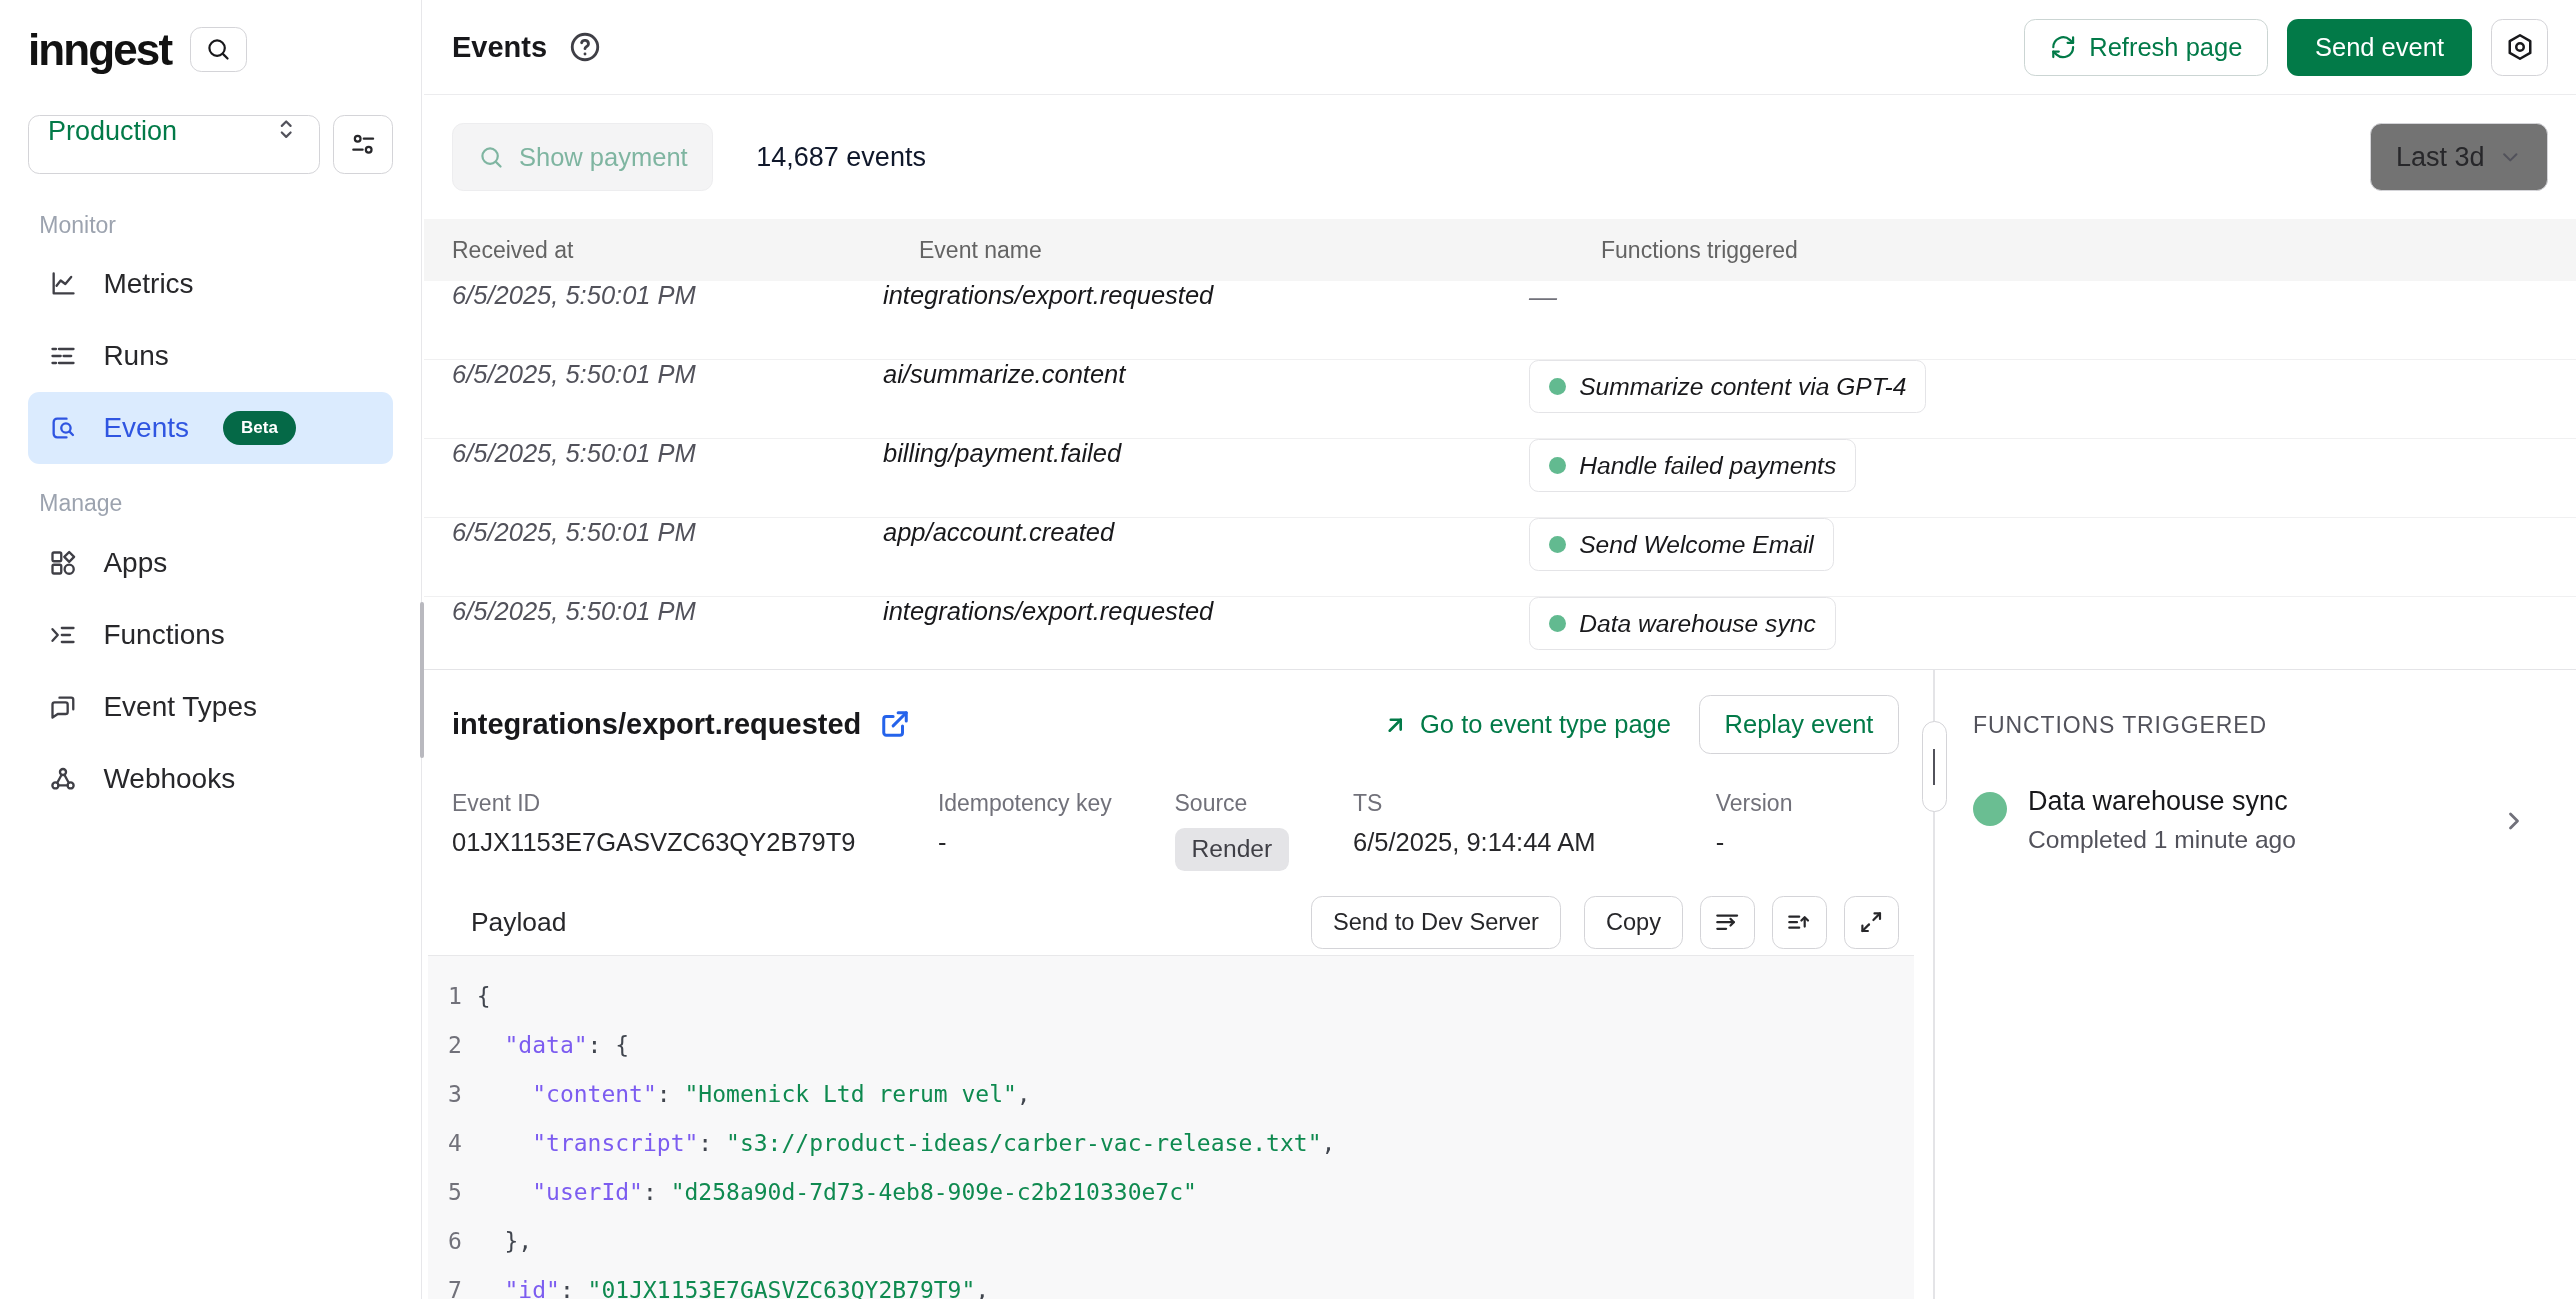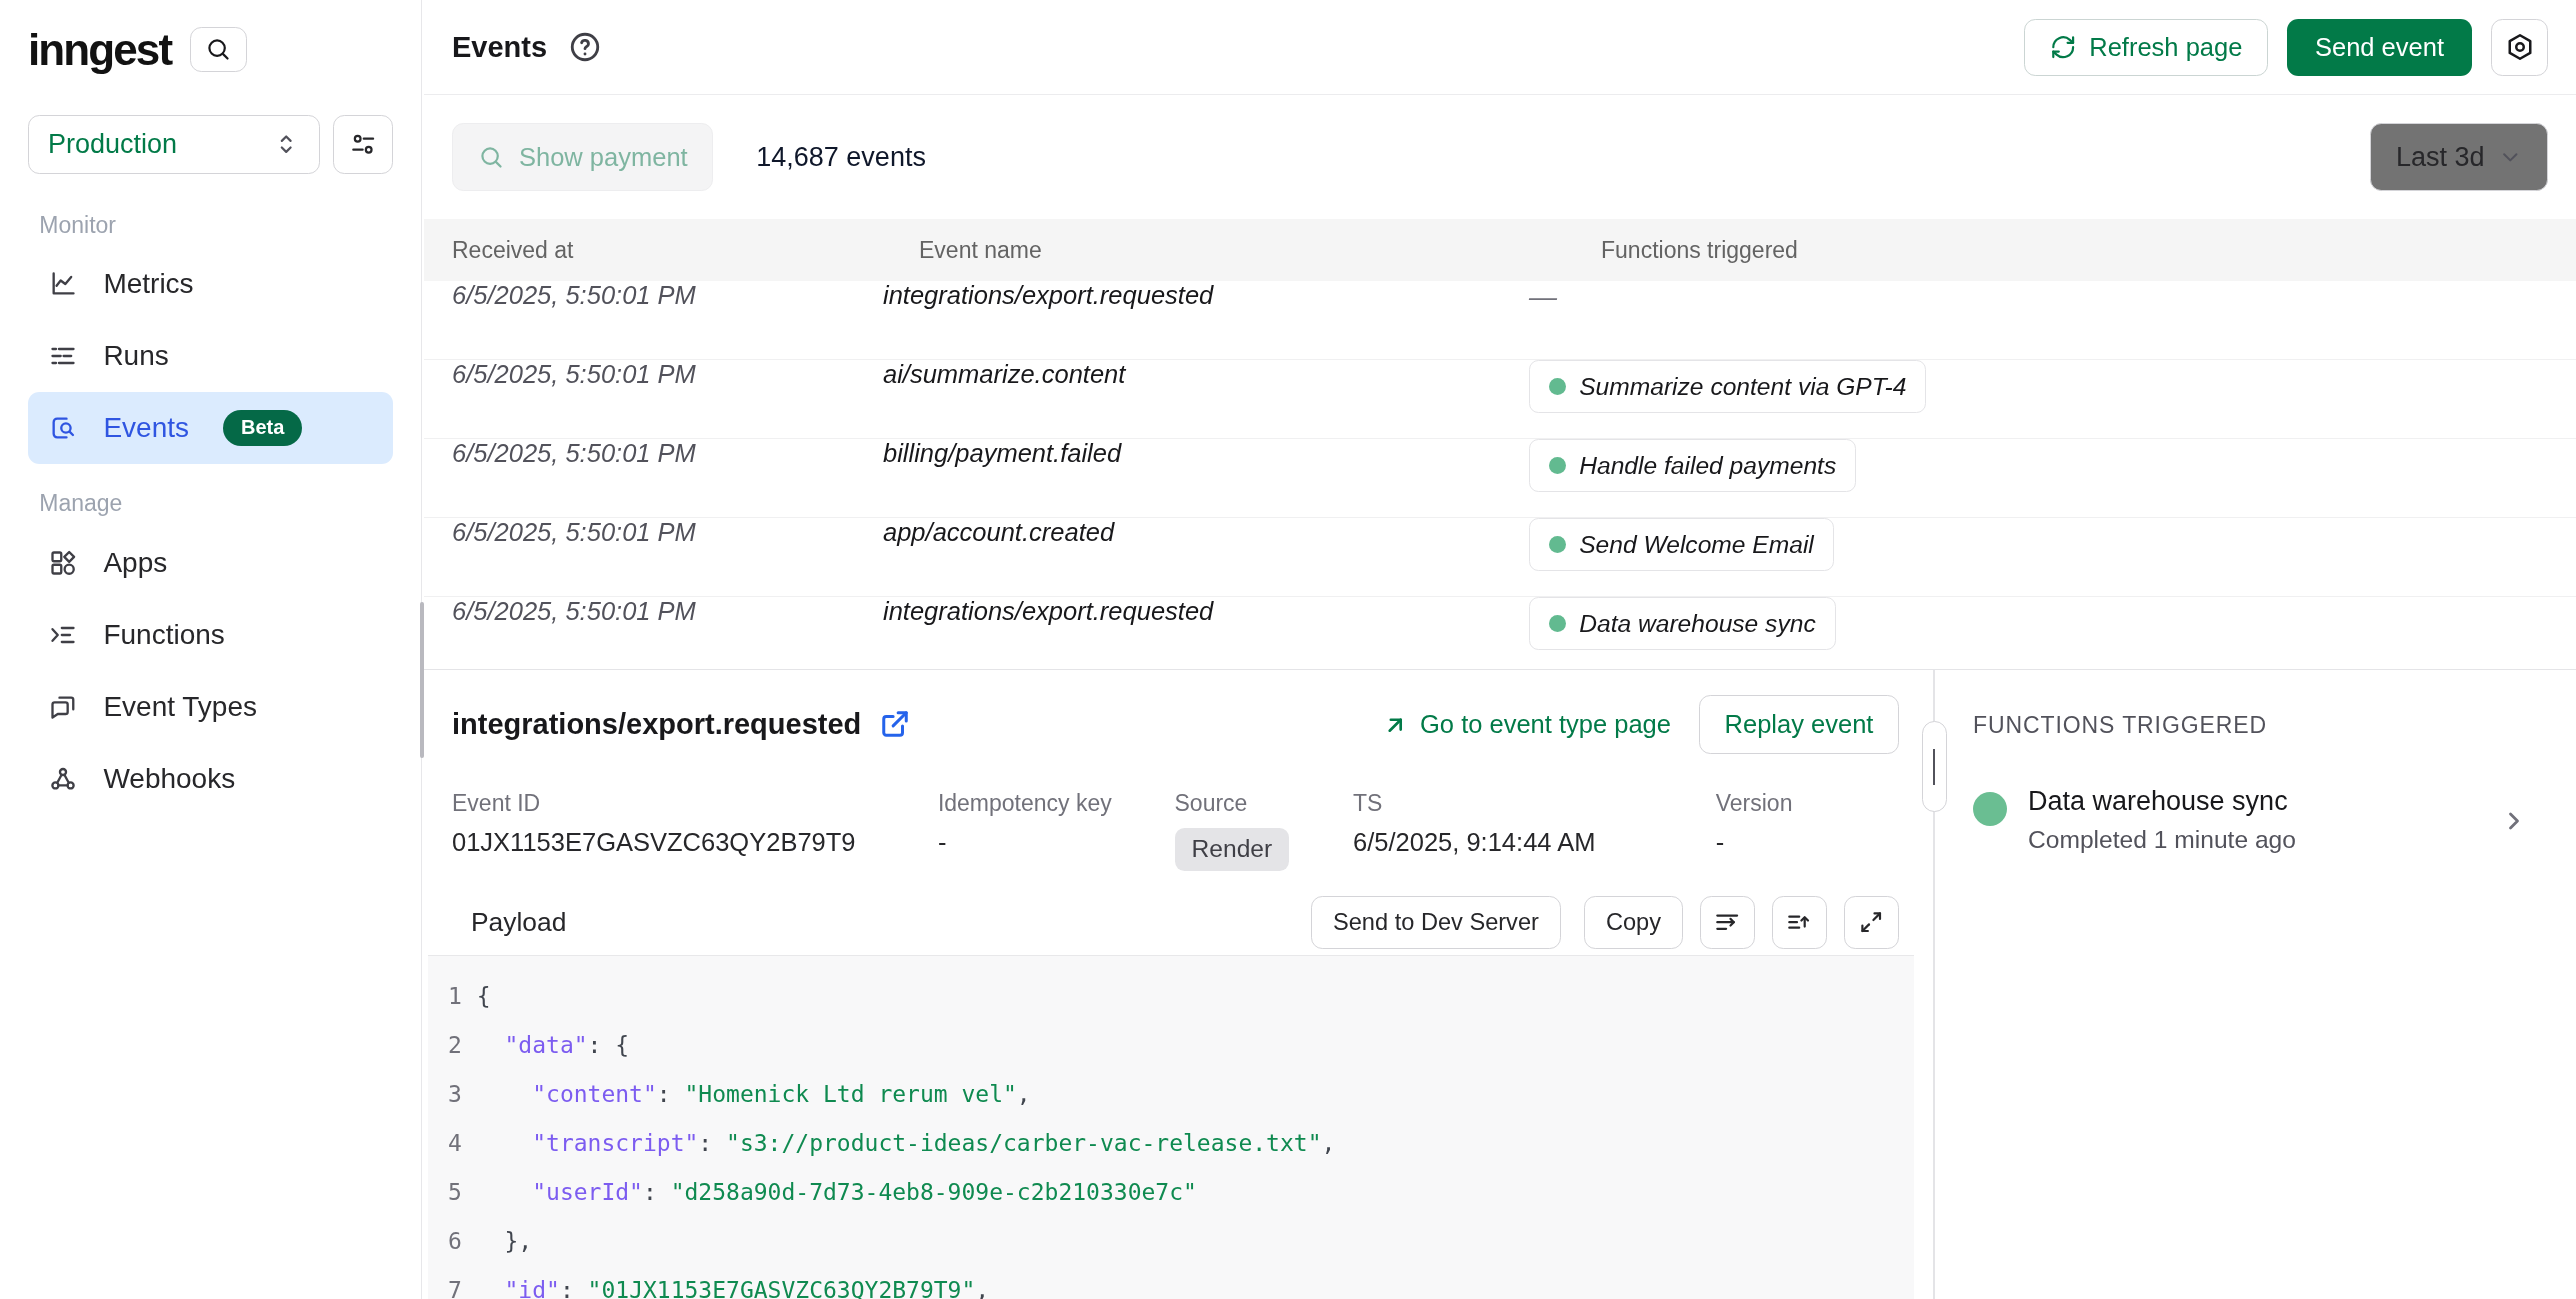--- a/index.html
+++ b/index.html
@@ -7,28 +7,28 @@
   .app{position:relative;width:2576px;height:1299px;font-family:"Liberation Sans",sans-serif;color:#18181B;background:#fff;}
   .icon{display:inline-flex;align-items:center;justify-content:center;flex:0 0 auto;}
   .icon svg{width:100%;height:100%;display:block;}
 
   
   .sidebar{position:absolute;left:0;top:0;width:422px;height:100%;border-right:1.9px solid #E7E7EA;padding:24.6px 28px;background:#fff;}
   .logo-row{display:flex;align-items:center;gap:19px;margin-bottom:40px;}
   .logo{font-size:44px;font-weight:800;letter-spacing:-1.9px;color:#121212;}
   .sq-btn{width:57px;height:45px;border:1.9px solid #D4D4D8;border-radius:11.3px;background:#fff;display:flex;align-items:center;justify-content:center;cursor:pointer;}
   .env-row{display:flex;gap:13.2px;margin-bottom:38px;}
-  .env-select{flex:1;height:59px;border:1.9px solid #D4D4D8;border-radius:11.3px;background:#fff;display:flex;align-items:center;justify-content:space-between;padding:0 19px;font-size:27px;color:#027A48;cursor:pointer;font-family:inherit;}
+  .env-select{flex:1;height:59px;border:1.9px solid #D4D4D8;border-radius:11.3px;background:#fff;display:flex;align-items:flex-start;justify-content:space-between;padding:0 19px;font-size:27px;color:#027A48;cursor:pointer;font-family:inherit;}
   .filter-btn{width:60px;height:59px;border:1.9px solid #D4D4D8;border-radius:11.3px;background:#fff;display:flex;align-items:center;justify-content:center;cursor:pointer;}
   .nav-label{font-size:23px;color:#9CA3AF;margin:26.4px 11.3px 9.4px;}
   .nav-item{display:flex;align-items:center;gap:26.4px;height:72px;padding:0 21px;border-radius:11.3px;font-size:28px;color:#27272A;cursor:pointer;}
   .nav-item .icon{color:#3F3F46;}
   .nav-item.active{background:#DBEBFE;color:#2F55E1;}
   .nav-item.active .icon{color:#2F55E1;}
-  .beta-badge{background:#056947;color:#fff;font-size:20px;font-weight:700;padding:6.6px 18px;border-radius:943px;margin-left:7.6px;}
+  .beta-badge{background:#056947;color:#fff;font-size:17px;font-weight:700;padding:6.6px 18px;border-radius:943px;margin-left:7.6px;}
   .side-thumb{position:absolute;left:420px;top:602px;width:3.8px;height:156px;background:#B9B9BF;border-radius:1.9px;}
 
   
   .main{position:absolute;left:424px;top:0;right:0;height:100%;}
   .page-header{height:95px;border-bottom:1.9px solid #ECECEE;display:flex;align-items:center;padding:0 28px;}
   .page-title{font-size:29px;font-weight:600;color:#18181B;}
   .help{width:34px;height:34px;margin-left:21px;color:#3F3F46;}
   .spacer{flex:1;}
   .btn-outline{height:57px;border:1.9px solid #CBD5D3;border-radius:11.3px;background:#fff;color:#027A48;font-size:25.5px;display:flex;align-items:center;gap:13.2px;padding:0 24.6px;cursor:pointer;font-family:inherit;}
   .btn-primary{height:57px;border:none;border-radius:11.3px;background:#027A48;color:#fff;font-size:25.5px;display:flex;align-items:center;padding:0 28px;margin-left:19px;cursor:pointer;font-family:inherit;}

